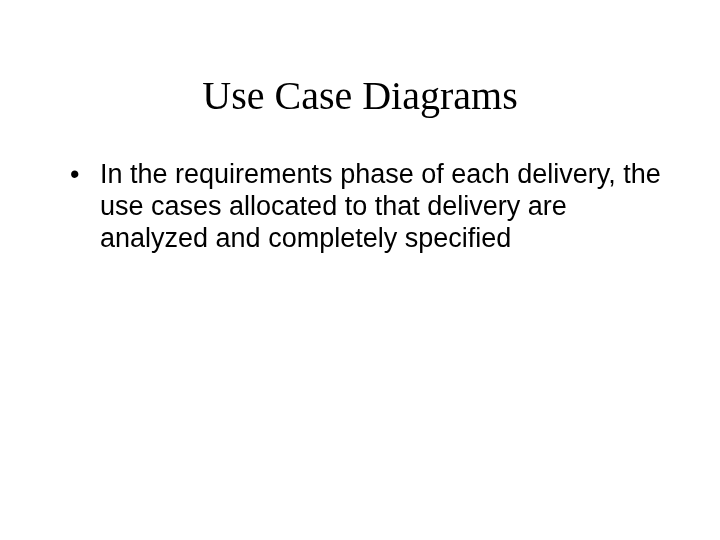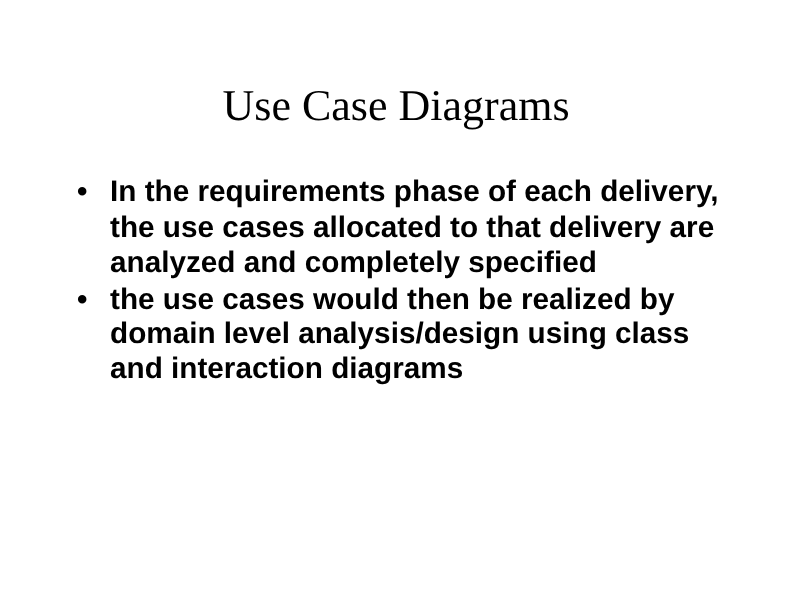--- a/index.html
+++ b/index.html
@@ -25,21 +25,20 @@
   }
   .body {
     font-family: Arial, Helvetica, sans-serif;
     font-size: 27px;
     line-height: 1.18;
   }
   ul.bullets {
     list-style: none;
     margin: 0;
     padding: 0 10px 0 30px;
-    font-weight: bold;
   }
   ul.bullets > li {
     position: relative;
     padding-left: 30px;
     margin: 0 0 2px 0;
   }
   ul.bullets > li::before {
     content: "•";
     position: absolute;
     left: 0;
@@ -49,16 +48,15 @@
   }
 </style>
 </head>
 <body>
 
 <div class="slide">
   <h1 class="title">Use Case Diagrams</h1>
   <div class="body">
     <ul class="bullets">
       <li>In the requirements phase of each delivery, the use cases allocated to that delivery are analyzed and completely specified</li>
-      <li>the use cases would then be realized by domain level analysis/design using class and interaction diagrams</li>
     </ul>
   </div>
 </div>
 
 </body></html>

